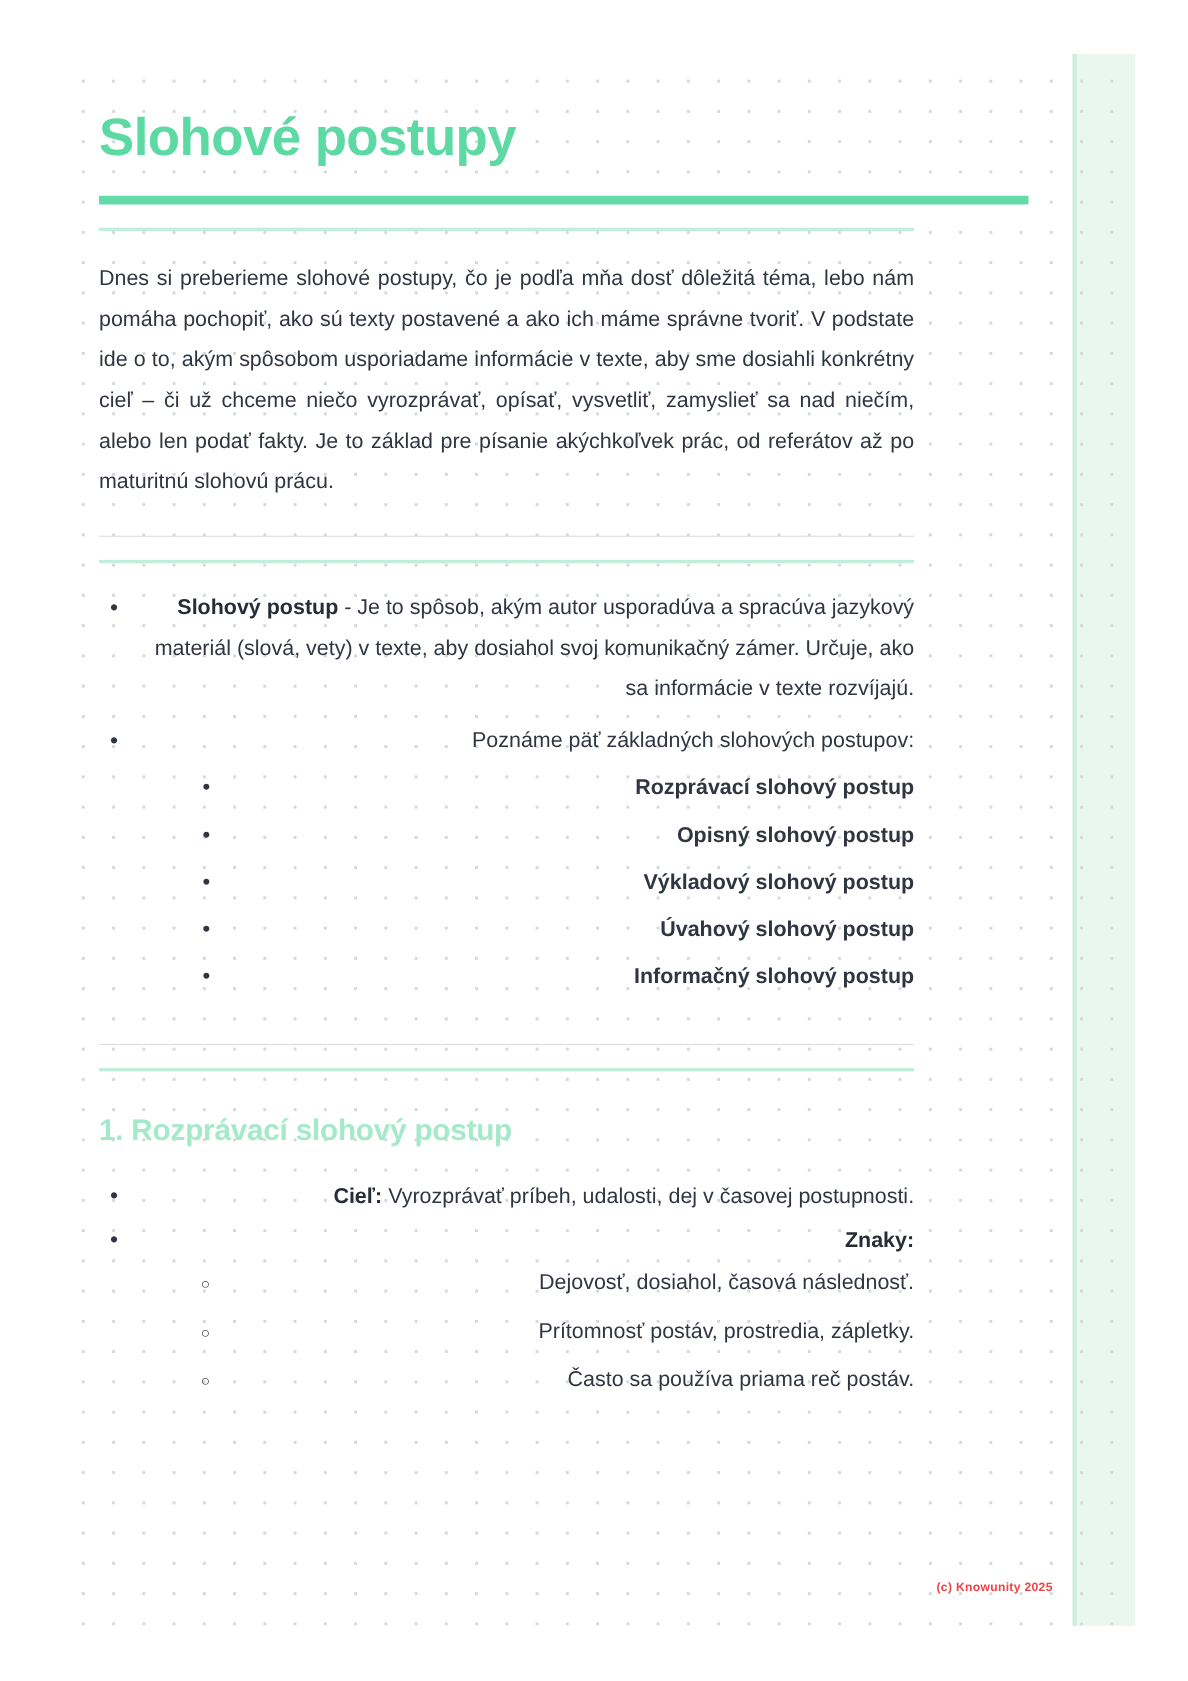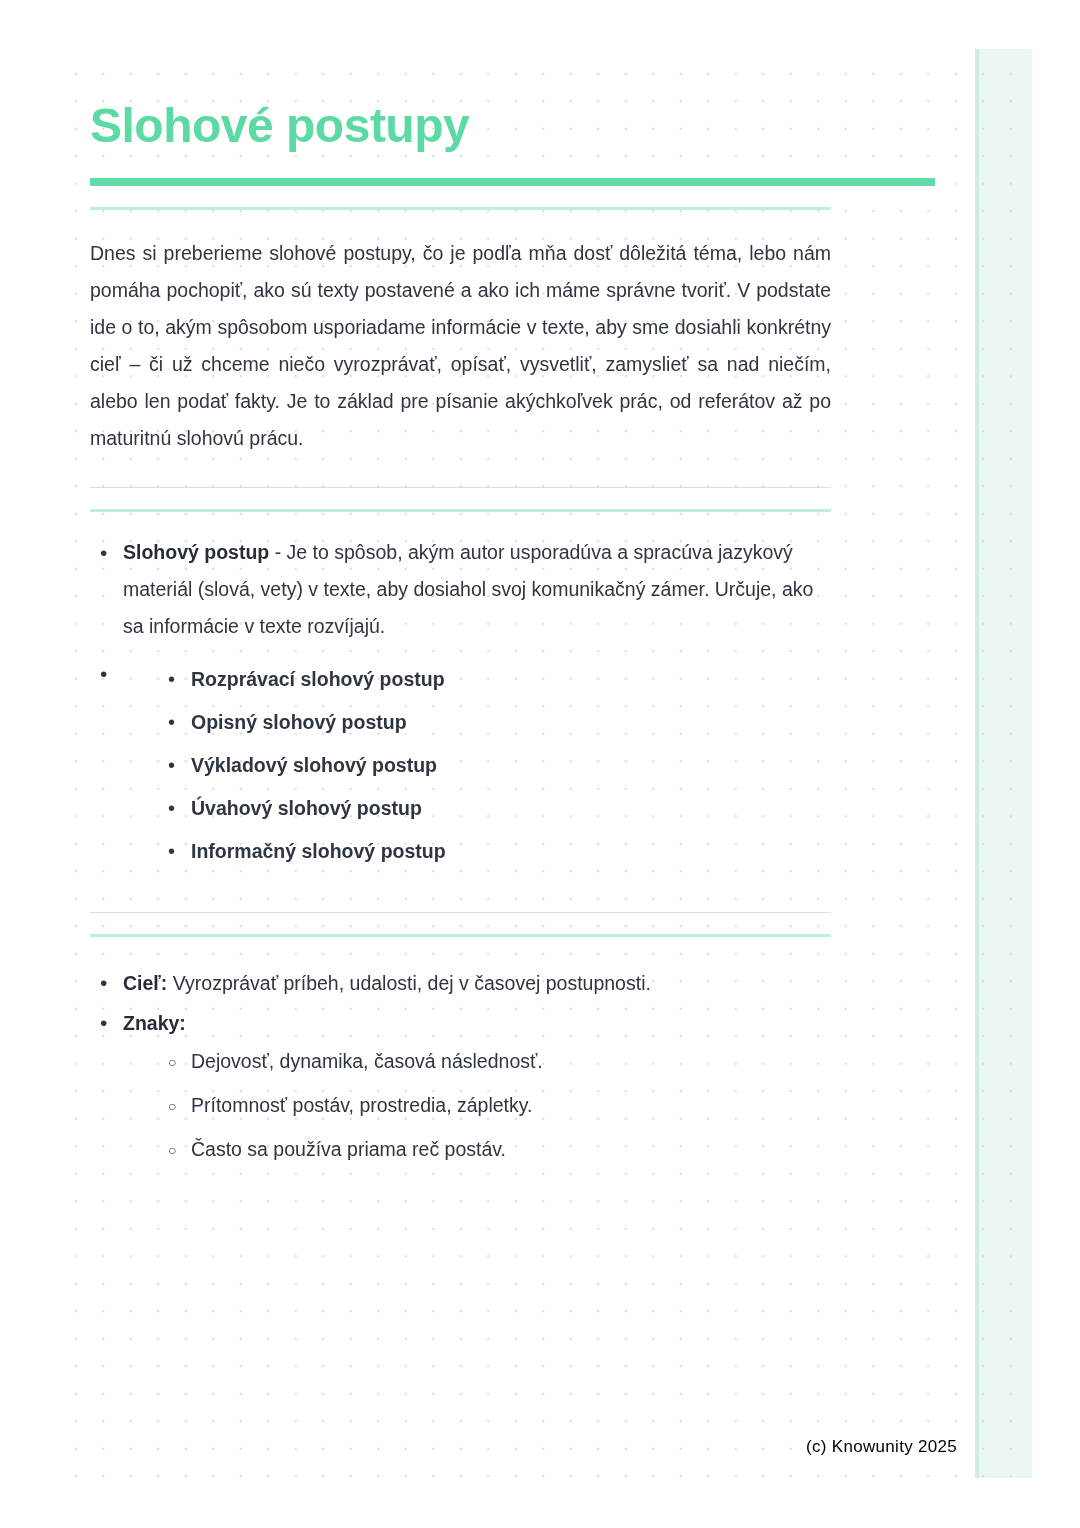--- a/index.html
+++ b/index.html
@@ -56,42 +56,43 @@
   }
 
   .divider { width: 741px; height: 1px; background: #dbdde0; border: none; margin-top: 30px; }
 
   .list { margin-top: 22px; }
   .li1 { display: flex; align-items: flex-start; margin-bottom: 10px; }
   .li1 > .mk {
     width: 23px; flex: 0 0 23px; margin-left: 10px;
     font-size: 21px; line-height: 37px; color: #2f3541;
   }
-  .li1 > .txt { flex: 1; font-size: 19.5px; line-height: 37px; color: #2f3541; }
+  .li1 > .txt { flex: 1; font-size: 19.5px; line-height: 37px; color: #2f3541; text-align: right; }
 
   .sublist { margin-left: 35px; margin-top: 12px; }
   .li2 { display: flex; align-items: flex-start; margin-bottom: 19px; }
   .li2 > .mk {
     width: 23px; flex: 0 0 23px; margin-left: 10px;
     font-size: 20px; line-height: 24px; color: #2f3541;
   }
   .li2.circle > .mk { font-size: 14px; line-height: 24px; padding-top: 1px; }
   .li2 > .txt { flex: 1; font-size: 19.5px; line-height: 24px; color: #2f3541; }
 
   .bold { font-weight: 700; color: #272c36; }
 
   .detail-list { margin-top: 32px; }
   .detail-list .li1 { margin-bottom: 12px; }
   .detail-list .li1 > .mk { line-height: 28px; }
   .detail-list .li1 > .txt { line-height: 28px; }
 
   .footer {
     position: absolute; top: 1437px; right: 67px;
-    font-size: 17px; color: #000000; letter-spacing: 0.3px;
+    font-size: 11px; color: #ef4444; letter-spacing: 0.3px;
     z-index: 5;
+    font-weight: bold;
   }
 </style>
 </head>
 <body>
 
 <div class="page">
 
   <div class="stripe"></div>
   <div class="dotgrid"></div>
 
@@ -108,20 +109,21 @@
     <div class="h2-rule"></div>
 
     <div class="list">
       <div class="li1">
         <span class="mk">•</span>
         <span class="txt"><span class="bold">Slohový postup</span><span> - Je to spôsob, akým autor usporadúva a spracúva jazykový materiál (slová, vety) v texte, aby dosiahol svoj komunikačný zámer. Určuje, ako sa informácie v texte rozvíjajú.</span></span>
       </div>
       <div class="li1">
         <span class="mk">•</span>
         <span class="txt">
+          <span>Poznáme päť základných slohových postupov:</span>
           <span class="sublist" style="display:block;">
             <span class="li2">
               <span class="mk">•</span>
               <span class="txt bold">Rozprávací slohový postup</span>
             </span>
             <span class="li2">
               <span class="mk">•</span>
               <span class="txt bold">Opisný slohový postup</span>
             </span>
             <span class="li2">
@@ -138,34 +140,35 @@
             </span>
           </span>
         </span>
       </div>
     </div>
 
     <hr class="divider">
 
     <div class="h2-rule"></div>
 
+    <div class="h3">1. Rozprávací slohový postup</div>
 
     <div class="list detail-list">
       <div class="li1">
         <span class="mk">•</span>
         <span class="txt"><span class="bold">Cieľ:</span><span> Vyrozprávať príbeh, udalosti, dej v časovej postupnosti.</span></span>
       </div>
       <div class="li1">
         <span class="mk">•</span>
         <span class="txt">
           <span class="bold">Znaky:</span>
           <span class="sublist" style="display:block;">
             <span class="li2 circle">
               <span class="mk">○</span>
-              <span class="txt">Dejovosť, dynamika, časová následnosť.</span>
+              <span class="txt">Dejovosť, dosiahol, časová následnosť.</span>
             </span>
             <span class="li2 circle">
               <span class="mk">○</span>
               <span class="txt">Prítomnosť postáv, prostredia, zápletky.</span>
             </span>
             <span class="li2 circle">
               <span class="mk">○</span>
               <span class="txt">Často sa používa priama reč postáv.</span>
             </span>
           </span>

